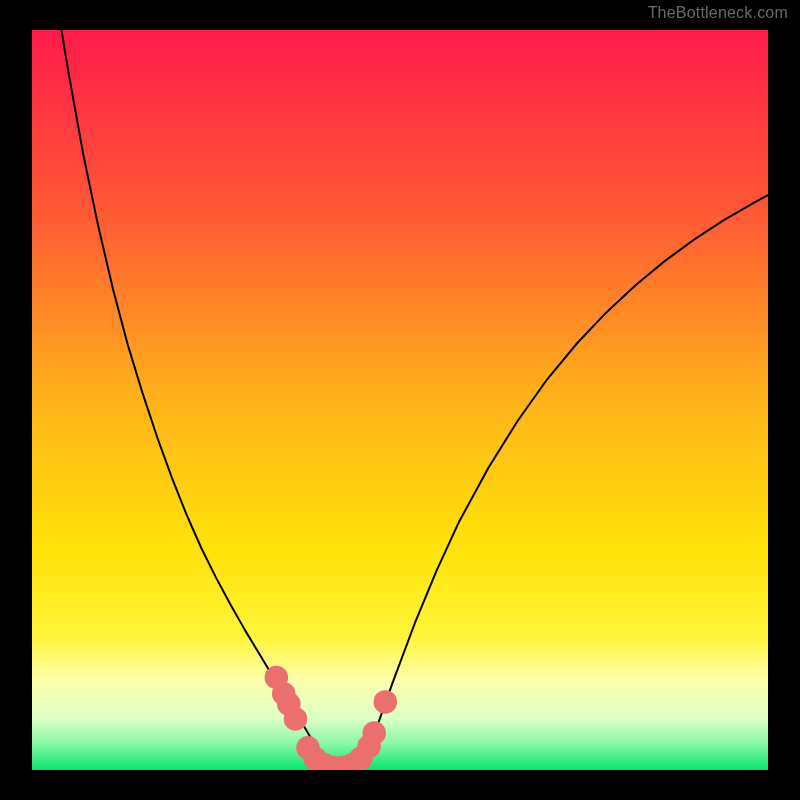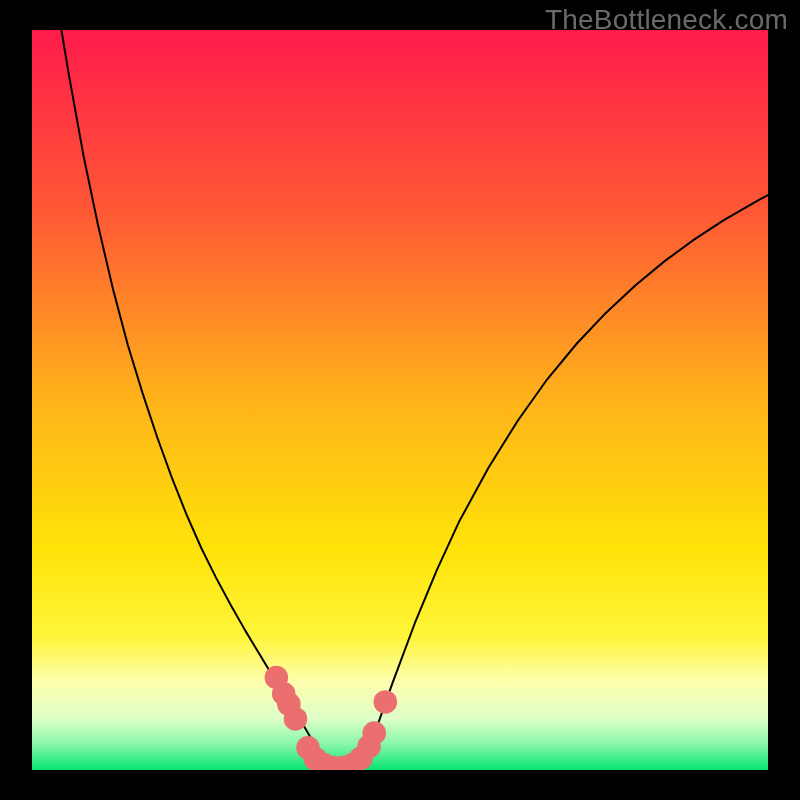--- a/index.html
+++ b/index.html
@@ -17,21 +17,21 @@
     top: 0;
     width: 800px;
     height: 800px;
     background: #000;
   }
   .watermark {
     position: absolute;
     top: 4px;
     right: 12px;
     color: #6a6a6a;
-    font-size: 28px;
+    font-size: 16px;
     font-weight: 500;
     letter-spacing: 0.2px;
     z-index: 5;
   }
   .plot {
     position: absolute;
     left: 32px;
     top: 30px;
     width: 736px;
     height: 740px;

